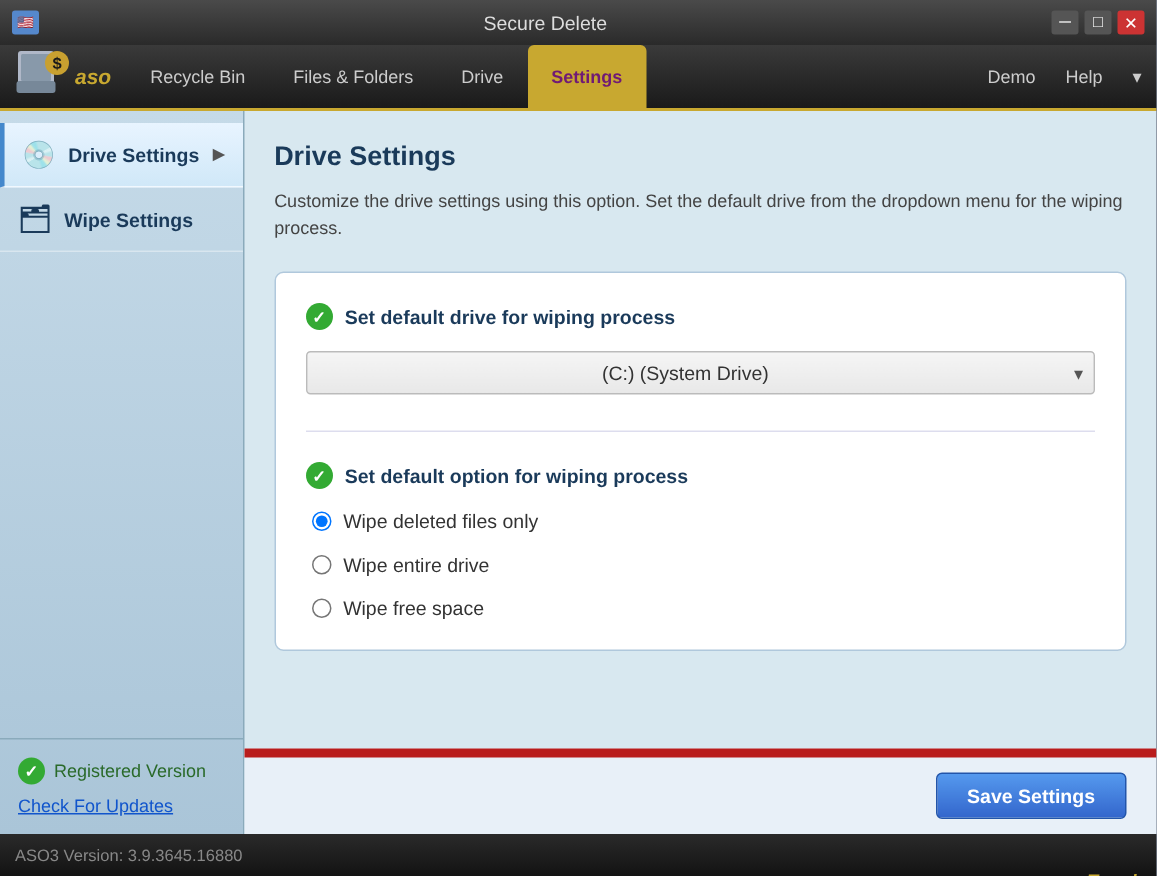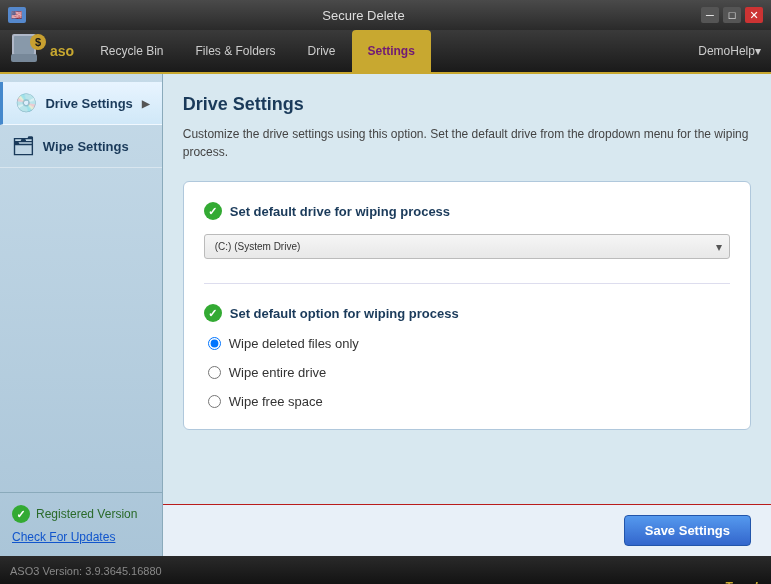--- a/index.html
+++ b/index.html
@@ -33,29 +33,29 @@
       background: linear-gradient(to bottom, #3a3a3a, #1a1a1a);
       height: 44px;
       display: flex;
       align-items: center;
       padding: 0 10px;
       border-bottom: 2px solid #c8a830;
     }
     .nav-logo {
       display: flex; align-items: center; gap: 4px; margin-right: 10px;
     }
-    .nav-logo-text { color: #c8a830; font-size: 14px; font-weight: bold; }
+    .nav-logo-text { color: #c8a830; font-size: 14px; font-weight: bold; font-style: italic; }
     .nav-tabs { display: flex; align-items: stretch; height: 100%; gap: 0; flex: 1; }
     .nav-tab {
       padding: 0 16px; display: flex; align-items: center; color: #ccc;
       font-size: 12px; cursor: pointer; border-radius: 4px 4px 0 0;
       transition: background 0.1s;
     }
     .nav-tab.active { background: #c8a830; color: #701a75; font-weight: bold; }
-    .nav-right { display: flex; align-items: flex-end; gap: 0; color: #ccc; font-size: 12px; margin-left: auto; }
+    .nav-right { display: flex; align-items: flex-end; gap: 20px; color: #ccc; font-size: 12px; margin-left: auto; }
     .nav-right span { cursor: pointer; }
 
     
     .main-layout {
       display: flex;
       height: calc(584px - 30px - 44px - 28px);
       background: #d8e8f0;
     }
 
     
@@ -119,22 +119,23 @@
     }
 
     
     .dropdown-wrapper {
       position: relative; margin-bottom: 24px;
     }
     .dropdown-select {
       width: 100%; padding: 6px 30px 6px 10px;
       background: linear-gradient(to bottom, #f5f5f5, #e8e8e8);
       border: 1px solid #bbb; border-radius: 3px;
-      font-size: 10px; color: #333; appearance: none;
+      font-size: 13px; color: #333; appearance: none;
       cursor: pointer;
+      text-align: center;
     }
     .dropdown-arrow {
       position: absolute; right: 8px; top: 50%; transform: translateY(-50%);
       color: #555; pointer-events: none; font-size: 12px;
     }
 
     
     .radio-group { display: flex; flex-direction: column; gap: 14px; margin-left: 4px; }
     .radio-option {
       display: flex; gap: 8px;
@@ -150,21 +151,21 @@
       padding: 15px 10px;
       color: #888; font-size: 11px;
     }
     .bottom-bar-right { color: #c8a830; font-size: 12px; font-weight: bold; font-style: italic; margin-top: 31px; }
 
     
     .save-btn-container {
       display: flex; justify-content: flex-end;
       padding: 10px 20px;
       background: #e8f0f8;
-      border-top: 1px solid #b91c1c;
+      border-top: 6px solid #b91c1c;
     }
     .save-btn {
       background: linear-gradient(to bottom, #5599ee, #3366cc);
       color: white; border: 1px solid #2255aa;
       padding: 7px 20px; border-radius: 4px;
       font-size: 13px; font-weight: bold; cursor: pointer;
     }
 
     .content-wrapper {
       display: flex; flex-direction: column; height: 100%;

